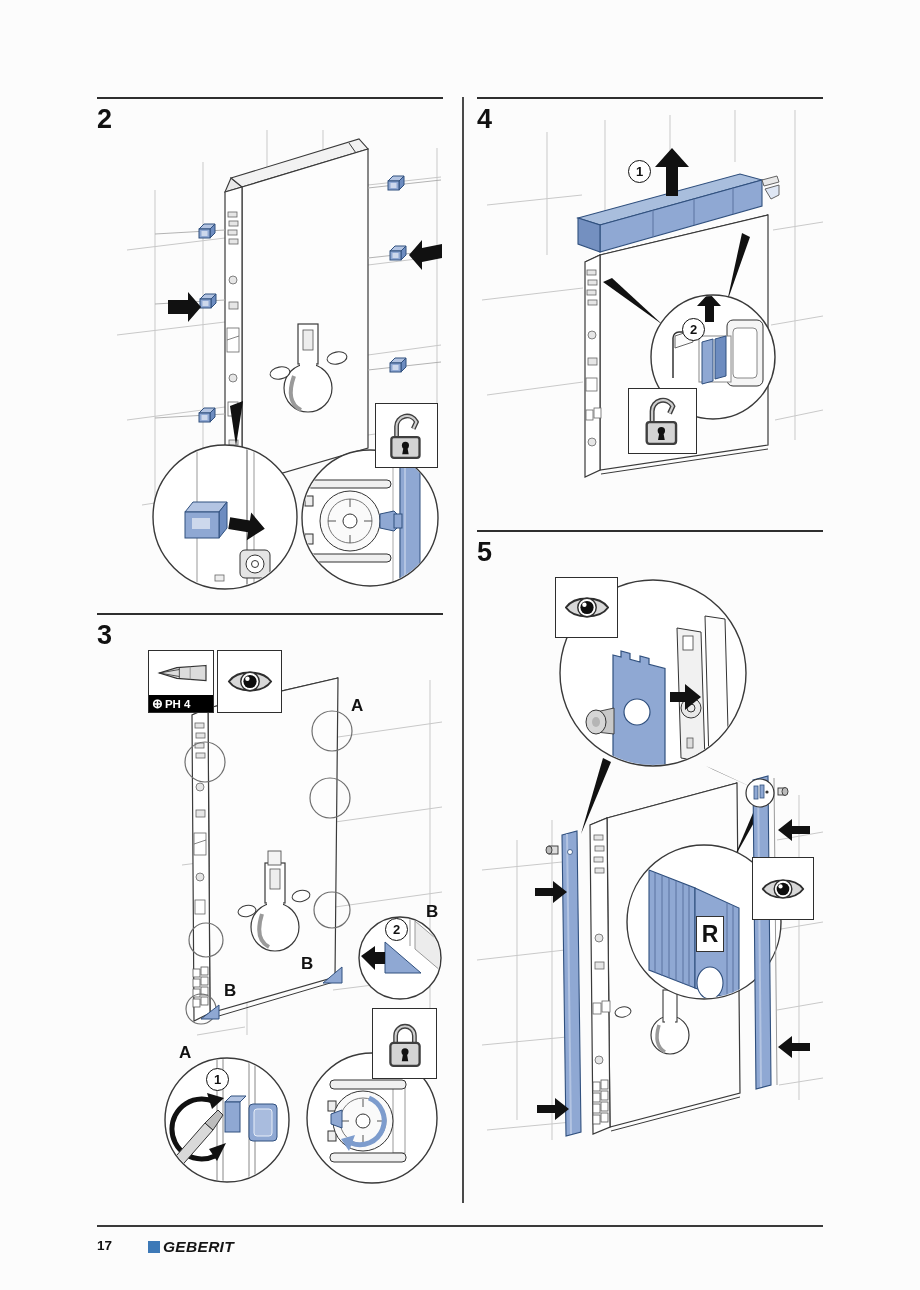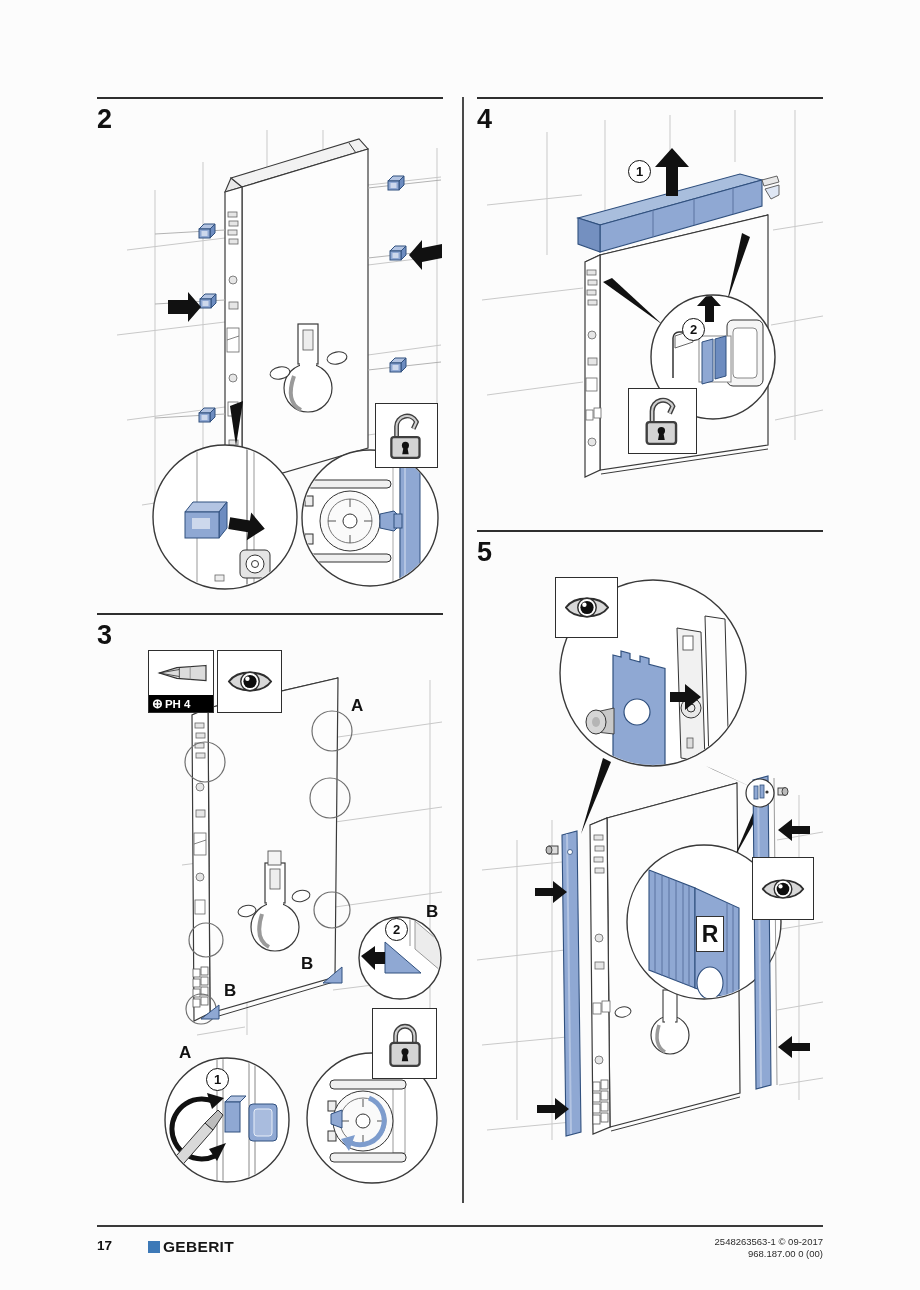--- a/index.html
+++ b/index.html
@@ -19,21 +19,21 @@
   .toolbar-black{width:100%;height:17px;background:#000;color:#fff;display:flex;
                  align-items:center;gap:2px;padding-left:3px;box-sizing:border-box;
                  font-size:11.5px;font-weight:bold;}
   .phsym{font-size:13px;line-height:1;}
   .rbox{position:absolute;background:#fff;border:1.8px solid #333;box-sizing:border-box;
         display:flex;align-items:center;justify-content:center;font-weight:bold;font-size:23px;}
   .svgfig{position:absolute;}
   .footer-num{position:absolute;font-weight:bold;font-size:13.5px;}
   .logo{position:absolute;display:flex;align-items:center;gap:3px;}
   .logo .sq{width:12px;height:12px;background:#3d79b7;}
-  .logo .bt{font-weight:bold;font-size:15.5px;letter-spacing:.3px;color:#161616;}
+  .logo .bt{font-weight:bold;font-size:15.5px;letter-spacing:.3px;color:#161616;font-style:italic;}
   .docref{position:absolute;text-align:right;font-size:9.5px;line-height:12px;color:#2b2b2b;}
   .defs{position:absolute;width:0;height:0;overflow:hidden;}
 </style>
 </head>
 <body>
 
 <div class="page">
 
 <svg class="defs" aria-hidden="true">
   <defs>
@@ -564,18 +564,14 @@
 <div class="rbox" style="left:696px;top:916px;width:28px;height:36px;">R</div>
 
 <div class="vdivider" style="left:462px;top:97px;height:1106px;"></div>
 
 <div class="rule" style="left:97px;top:1225px;width:726px;height:1.5px;background:#3a3a3a;"></div>
 <div class="footer-num" style="left:97px;top:1238px;">17</div>
 <div class="logo" style="left:148px;top:1238px;">
   <span class="sq"></span>
   <span class="bt">GEBERIT</span>
 </div>
-<div class="docref" style="right:97px;top:1236px;width:220px;">
-  <div>2548263563-1 © 09-2017</div>
-  <div>968.187.00 0 (00)</div>
-</div>
 
 </div>
 
 </body></html>

